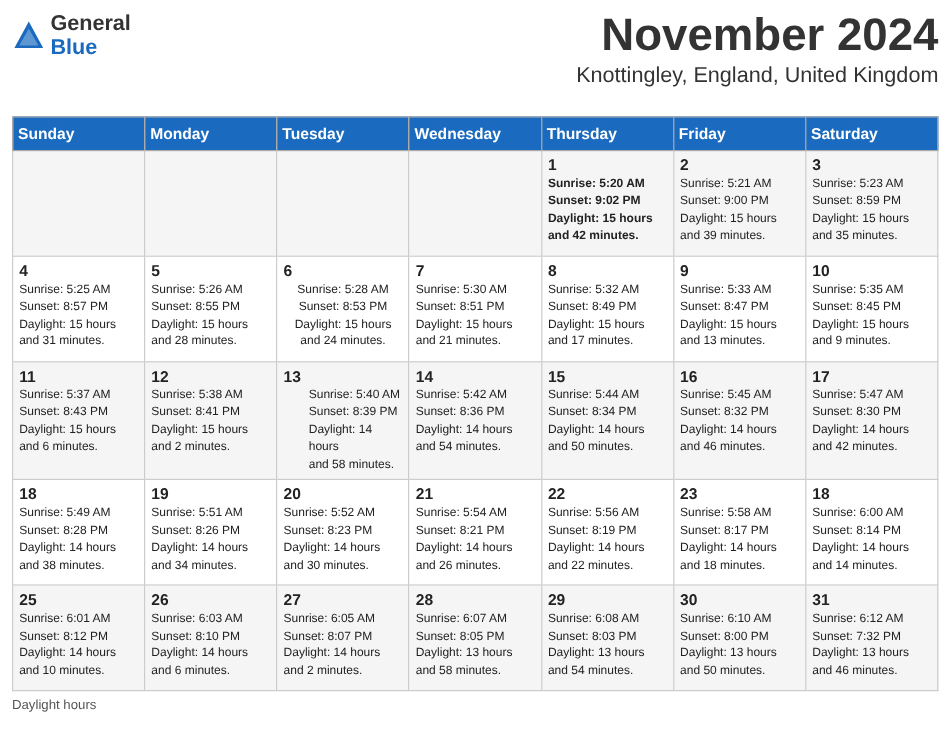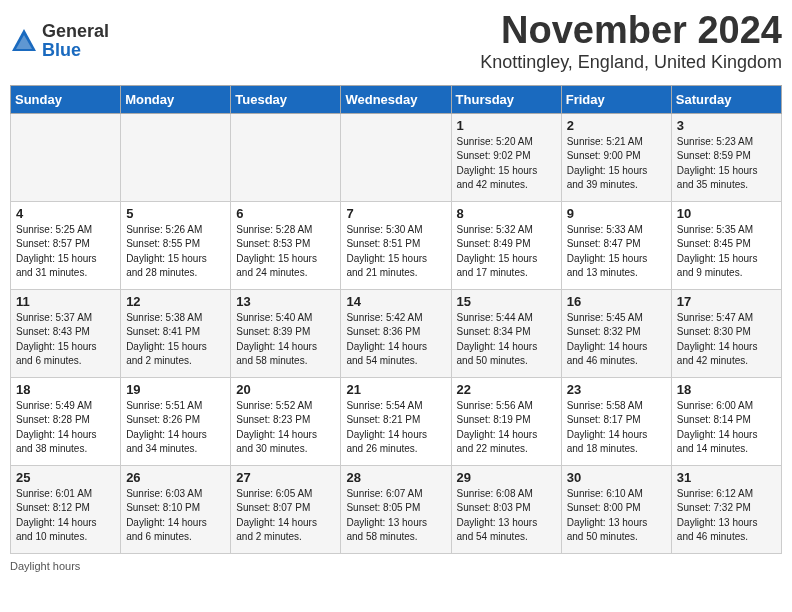--- a/index.html
+++ b/index.html
@@ -6,22 +6,22 @@
     body {
       font-family: Arial, sans-serif;
       background: #fff;
       width: 792px;
       min-height: 612px;
       padding: 10px;
     }
     .header-area {
       display: flex;
       justify-content: space-between;
-      align-items: center;
-      margin-bottom: 12px;
+      align-items: flex-start;
+      margin-bottom: 24px;
     }
     .logo {
       display: flex;
       align-items: center;
       gap: 4px;
     }
     .logo-text {
       font-size: 18px;
       font-weight: bold;
       line-height: 1.1;
@@ -125,21 +125,21 @@
       </tr>
   </thead>
   <tbody id="calendar-body">
   <tr>
         <td></td>
         <td></td>
         <td></td>
         <td></td>
         <td>
           <span class="day-number">1</span>
-          <div class="day-info" style="white-space: pre-line;">Sunrise: 5:20 AM
+          <div class="day-info" style="white-space: pre-line; font-weight: bold;">Sunrise: 5:20 AM
 Sunset: 9:02 PM
 Daylight: 15 hours
 and 42 minutes.</div>
         </td>
         <td>
           <span class="day-number">2</span>
           <div class="day-info" style="white-space: pre-line;">Sunrise: 5:21 AM
 Sunset: 9:00 PM
 Daylight: 15 hours
 and 39 minutes.</div>
@@ -162,21 +162,21 @@
         </td>
         <td>
           <span class="day-number">5</span>
           <div class="day-info" style="white-space: pre-line;">Sunrise: 5:26 AM
 Sunset: 8:55 PM
 Daylight: 15 hours
 and 28 minutes.</div>
         </td>
         <td>
           <span class="day-number">6</span>
-          <div class="day-info" style="white-space: pre-line;">Sunrise: 5:28 AM
+          <div class="day-info" style="white-space: pre-line; text-align: center;">Sunrise: 5:28 AM
 Sunset: 8:53 PM
 Daylight: 15 hours
 and 24 minutes.</div>
         </td>
         <td>
           <span class="day-number">7</span>
           <div class="day-info" style="white-space: pre-line;">Sunrise: 5:30 AM
 Sunset: 8:51 PM
 Daylight: 15 hours
 and 21 minutes.</div>
@@ -213,21 +213,21 @@
         </td>
         <td>
           <span class="day-number">12</span>
           <div class="day-info" style="white-space: pre-line;">Sunrise: 5:38 AM
 Sunset: 8:41 PM
 Daylight: 15 hours
 and 2 minutes.</div>
         </td>
         <td>
           <span class="day-number">13</span>
-          <div class="day-info" style="white-space: pre-line;">Sunrise: 5:40 AM
+          <div class="day-info" style="white-space: pre-line; margin-left: 21px;">Sunrise: 5:40 AM
 Sunset: 8:39 PM
 Daylight: 14 hours
 and 58 minutes.</div>
         </td>
         <td>
           <span class="day-number">14</span>
           <div class="day-info" style="white-space: pre-line;">Sunrise: 5:42 AM
 Sunset: 8:36 PM
 Daylight: 14 hours
 and 54 minutes.</div>

